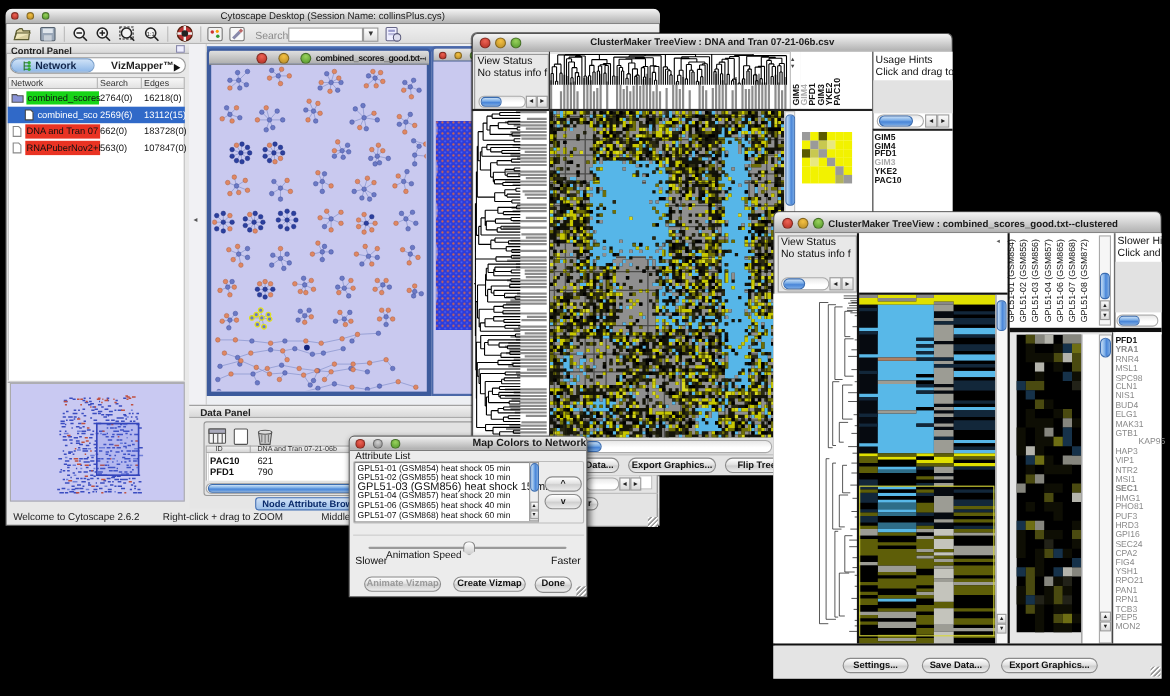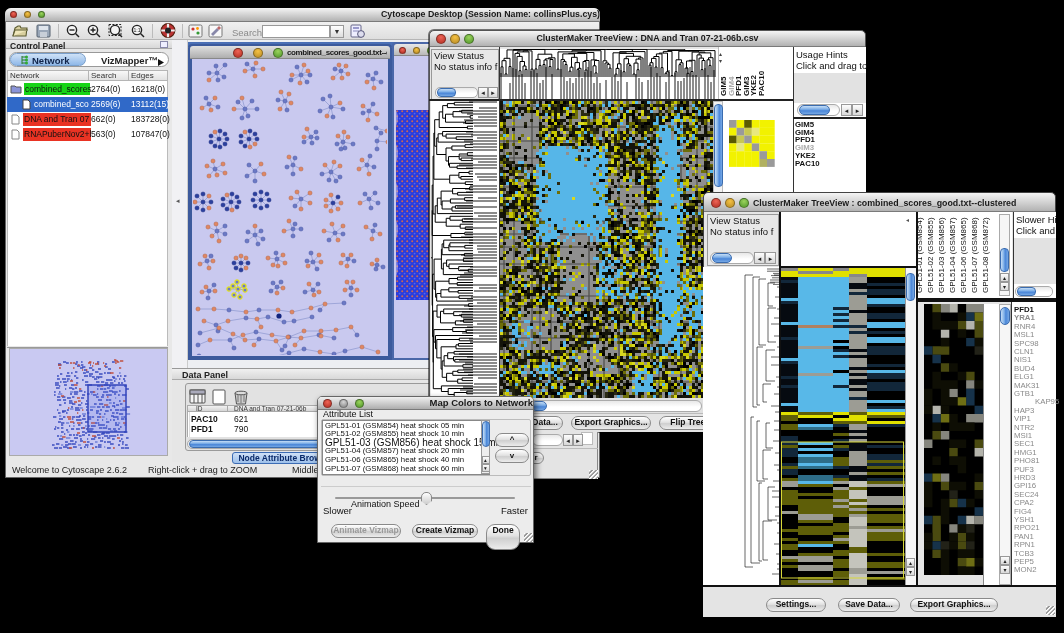--- a/index.html
+++ b/index.html
@@ -1,15 +1,15 @@
 <!DOCTYPE html>
 <html><head><meta charset="utf-8"><style>html,body{margin:0;padding:0;background:#000;width:1064px;height:633px;overflow:hidden;font-family:"Liberation Sans",sans-serif;} div{position:absolute;box-sizing:border-box;}</style></head><body>
 <div style="position:absolute;left:5px;top:8px;width:595px;height:470px;background:#e8e8e8;border:1px solid #666;border-radius:6px 6px 0 0;"></div>
 <div style="position:absolute;left:5px;top:8px;width:595px;height:14px;background:linear-gradient(#f5f5f5,#d0d0d0 55%,#b2b2b2);border-radius:6px 6px 0 0;border-bottom:1px solid #7a7a7a;box-sizing:border-box;"></div>
-<div style="position:absolute;left:5px;top:9.0px;font-size:8.8px;line-height:10.8px;white-space:nowrap;color:#1a1a1a;width:595px;text-align:right;font-weight:700;left:5px;">Cytoscape Desktop (Session Name: collinsPlus.cys)</div>
+<div style="position:absolute;left:5px;top:9.0px;font-size:8.8px;line-height:10.8px;white-space:nowrap;color:#1a1a1a;width:595px;text-align:center;font-weight:400;left:5px;">Cytoscape Desktop (Session Name: collinsPlus.cys)</div>
 <div style="position:absolute;left:10px;top:11px;width:7px;height:7px;border-radius:50%;background:radial-gradient(circle at 50% 30%,#ee6456,#c33d31 70%);border:0.5px solid rgba(0,0,0,.35);"></div>
 <div style="position:absolute;left:24px;top:11px;width:7px;height:7px;border-radius:50%;background:radial-gradient(circle at 50% 30%,#f5c143,#c99b2e 70%);border:0.5px solid rgba(0,0,0,.35);"></div>
 <div style="position:absolute;left:38px;top:11px;width:7px;height:7px;border-radius:50%;background:radial-gradient(circle at 50% 30%,#9bd35d,#66a839 70%);border:0.5px solid rgba(0,0,0,.35);"></div>
 <div style="position:absolute;left:6px;top:22px;width:593px;height:18px;background:linear-gradient(#f0f0f0,#dedede);border-bottom:1px solid #b5b5b5;"></div>
 <div style="position:absolute;left:6px;top:22px;width:370px;height:18px;"><svg width="370" height="18">
 <g stroke="#5a5a30" stroke-width="1.1" fill="#d8cf9e">
         <path d="M9 6l3-2h2l1 2h6l-1 8H7z"></path>
         <path d="M7 14l2-6h13" fill="#efe7bb"></path>
       </g>
 <g>
@@ -755,21 +755,21 @@
 <div style="position:absolute;left:1014px;top:355.4px;font-size:7.8px;line-height:9.8px;white-space:nowrap;color:#8a8a8a;font-weight:400;">NIS1</div>
 <div style="position:absolute;left:1014px;top:363.8px;font-size:7.8px;line-height:9.8px;white-space:nowrap;color:#8a8a8a;font-weight:400;">BUD4</div>
 <div style="position:absolute;left:1014px;top:372.2px;font-size:7.8px;line-height:9.8px;white-space:nowrap;color:#8a8a8a;font-weight:400;">ELG1</div>
 <div style="position:absolute;left:1014px;top:380.6px;font-size:7.8px;line-height:9.8px;white-space:nowrap;color:#8a8a8a;font-weight:400;">MAK31</div>
 <div style="position:absolute;left:1014px;top:389.0px;font-size:7.8px;line-height:9.8px;white-space:nowrap;color:#8a8a8a;font-weight:400;">GTB1</div>
 <div style="position:absolute;left:1014px;top:397.4px;font-size:7.8px;line-height:9.8px;white-space:nowrap;color:#8a8a8a;font-weight:400;margin-left:21px;">KAP95</div>
 <div style="position:absolute;left:1014px;top:405.8px;font-size:7.8px;line-height:9.8px;white-space:nowrap;color:#8a8a8a;font-weight:400;">HAP3</div>
 <div style="position:absolute;left:1014px;top:414.2px;font-size:7.8px;line-height:9.8px;white-space:nowrap;color:#8a8a8a;font-weight:400;">VIP1</div>
 <div style="position:absolute;left:1014px;top:422.6px;font-size:7.8px;line-height:9.8px;white-space:nowrap;color:#8a8a8a;font-weight:400;">NTR2</div>
 <div style="position:absolute;left:1014px;top:431.0px;font-size:7.8px;line-height:9.8px;white-space:nowrap;color:#8a8a8a;font-weight:400;">MSI1</div>
-<div style="position:absolute;left:1014px;top:439.4px;font-size:7.8px;line-height:9.8px;white-space:nowrap;color:#8a8a8a;font-weight:400;">SEC1</div>
+<div style="position:absolute;left:1014px;top:439.4px;font-size:7.8px;line-height:9.8px;white-space:nowrap;color:#8a8a8a;font-weight:700;">SEC1</div>
 <div style="position:absolute;left:1014px;top:447.8px;font-size:7.8px;line-height:9.8px;white-space:nowrap;color:#8a8a8a;font-weight:400;">HMG1</div>
 <div style="position:absolute;left:1014px;top:456.20000000000005px;font-size:7.8px;line-height:9.8px;white-space:nowrap;color:#8a8a8a;font-weight:400;">PHO81</div>
 <div style="position:absolute;left:1014px;top:464.6px;font-size:7.8px;line-height:9.8px;white-space:nowrap;color:#8a8a8a;font-weight:400;">PUF3</div>
 <div style="position:absolute;left:1014px;top:473.0px;font-size:7.8px;line-height:9.8px;white-space:nowrap;color:#8a8a8a;font-weight:400;">HRD3</div>
 <div style="position:absolute;left:1014px;top:481.4px;font-size:7.8px;line-height:9.8px;white-space:nowrap;color:#8a8a8a;font-weight:400;">GPI16</div>
 <div style="position:absolute;left:1014px;top:489.8px;font-size:7.8px;line-height:9.8px;white-space:nowrap;color:#8a8a8a;font-weight:400;">SEC24</div>
 <div style="position:absolute;left:1014px;top:498.20000000000005px;font-size:7.8px;line-height:9.8px;white-space:nowrap;color:#8a8a8a;font-weight:400;">CPA2</div>
 <div style="position:absolute;left:1014px;top:506.6px;font-size:7.8px;line-height:9.8px;white-space:nowrap;color:#8a8a8a;font-weight:400;">FIG4</div>
 <div style="position:absolute;left:1014px;top:515.0px;font-size:7.8px;line-height:9.8px;white-space:nowrap;color:#8a8a8a;font-weight:400;">YSH1</div>
 <div style="position:absolute;left:1014px;top:523.4px;font-size:7.8px;line-height:9.8px;white-space:nowrap;color:#8a8a8a;font-weight:400;">RPO21</div>
@@ -806,13 +806,13 @@
 <div style="position:absolute;left:495px;top:433px;width:34px;height:14px;background:linear-gradient(#ffffff,#e2e2e2 45%,#cfcfcf 55%,#ececec);border:1.5px solid #8a8a8a;border-radius:9px;box-sizing:border-box;color:#111;font-weight:700;font-size:8px;text-align:center;line-height:11px;">^</div>
 <div style="position:absolute;left:495px;top:449px;width:34px;height:14px;background:linear-gradient(#ffffff,#e2e2e2 45%,#cfcfcf 55%,#ececec);border:1.5px solid #8a8a8a;border-radius:9px;box-sizing:border-box;color:#111;font-weight:700;font-size:8px;text-align:center;line-height:11px;">v</div>
 <div style="position:absolute;left:323px;top:499px;font-size:9px;line-height:11px;white-space:nowrap;color:#111;margin-left:28px;">Animation Speed</div>
 <div style="position:absolute;left:321px;top:486px;width:210px;height:1px;background:#ccc;"></div>
 <div style="position:absolute;left:335px;top:497px;width:180px;height:2px;background:#999;border-radius:1px;"></div>
 <div style="position:absolute;left:421px;top:492px;width:11px;height:13px;background:linear-gradient(#fff,#ccc);border:1px solid #888;border-radius:5px 5px 2px 2px;clip-path:polygon(0 0,100% 0,100% 70%,50% 100%,0 70%);"></div>
 <div style="position:absolute;left:323px;top:505px;font-size:9.5px;line-height:11.5px;white-space:nowrap;color:#111;">Slower</div>
 <div style="position:absolute;left:501px;top:505px;font-size:9.5px;line-height:11.5px;white-space:nowrap;color:#111;">Faster</div>
 <div style="position:absolute;left:331px;top:524px;width:70px;height:14px;background:linear-gradient(#ffffff,#e2e2e2 45%,#cfcfcf 55%,#ececec);border:1.5px solid #8a8a8a;border-radius:9px;box-sizing:border-box;color:#9a9a9a;font-weight:700;font-size:8.5px;text-align:center;line-height:11px;">Animate Vizmap</div>
 <div style="position:absolute;left:412px;top:524px;width:66px;height:14px;background:linear-gradient(#ffffff,#e2e2e2 45%,#cfcfcf 55%,#ececec);border:1.5px solid #8a8a8a;border-radius:9px;box-sizing:border-box;color:#111;font-weight:700;font-size:8.5px;text-align:center;line-height:11px;">Create Vizmap</div>
-<div style="position:absolute;left:486px;top:524px;width:34px;height:26px;background:linear-gradient(#ffffff,#e2e2e2 45%,#cfcfcf 55%,#ececec);border:1.5px solid #8a8a8a;border-radius:9px;box-sizing:border-box;color:#111;font-weight:700;font-size:8.5px;text-align:center;line-height:11px;">Done</div>
+<div style="position:absolute;left:486px;top:524px;width:34px;height:15px;background:linear-gradient(#ffffff,#e2e2e2 45%,#cfcfcf 55%,#ececec);border:1.5px solid #8a8a8a;border-radius:9px;box-sizing:border-box;color:#111;font-weight:700;font-size:8.5px;text-align:center;line-height:11px;">Done</div>
 <div style="position:absolute;left:524px;top:533px;width:9px;height:9px;background:repeating-linear-gradient(135deg,#fff 0,#fff 1px,#9a9a9a 2px,#9a9a9a 3px);"></div>
 </body></html>

